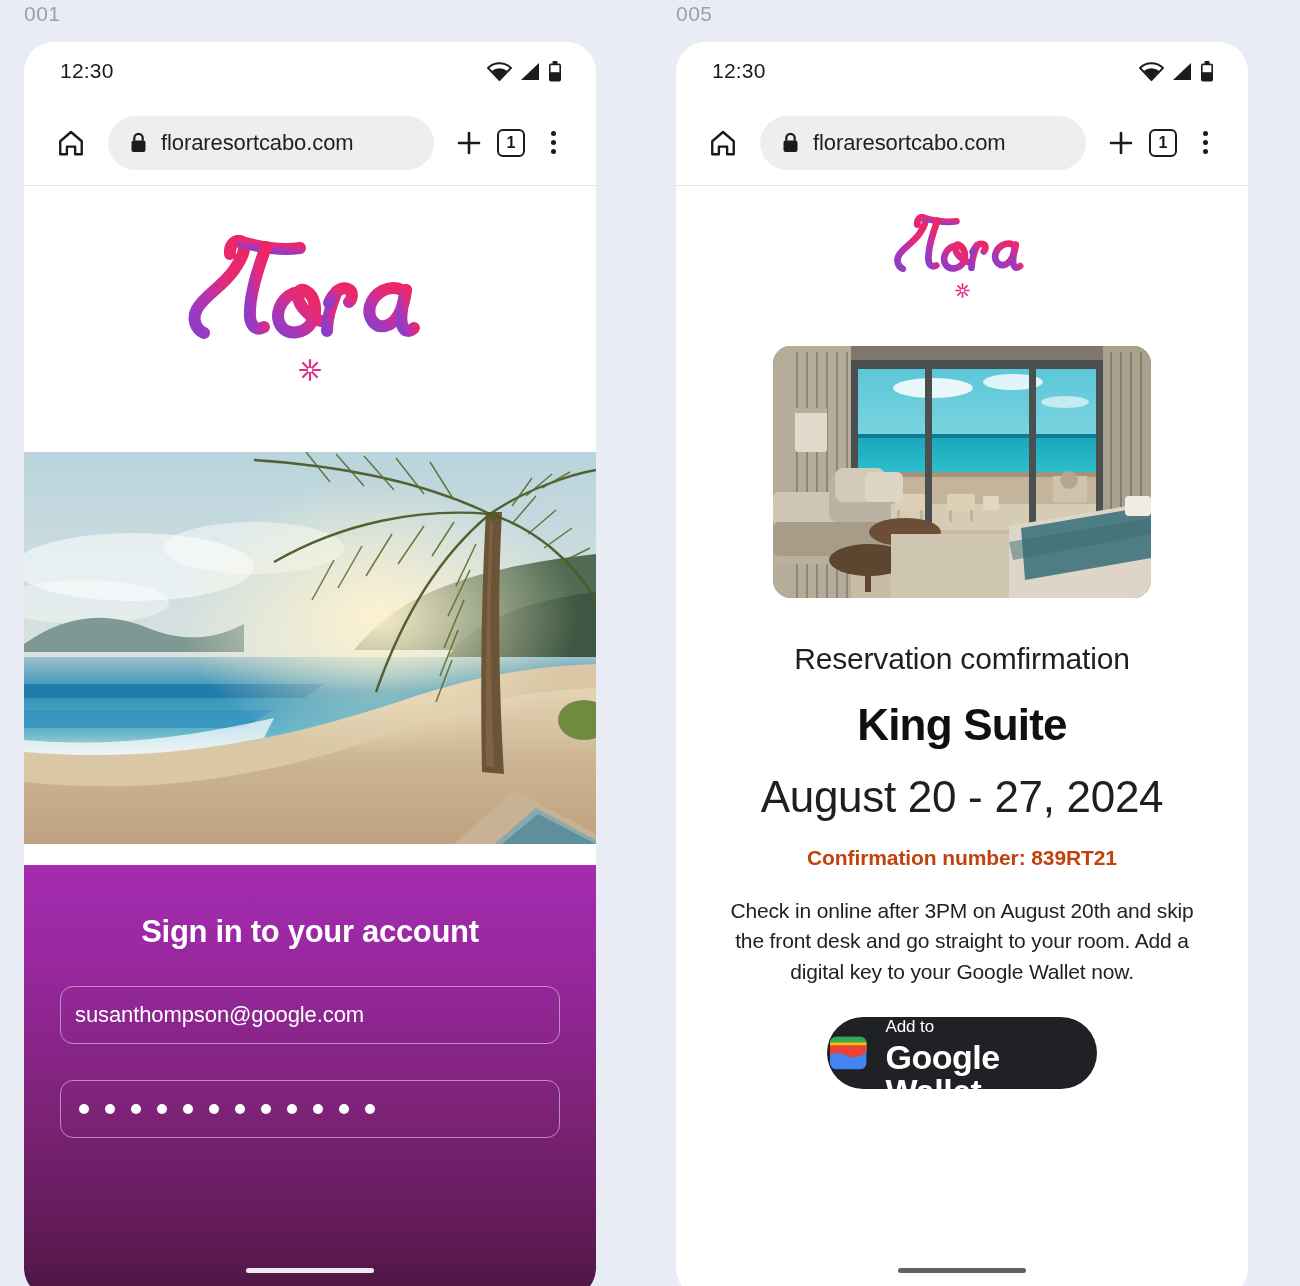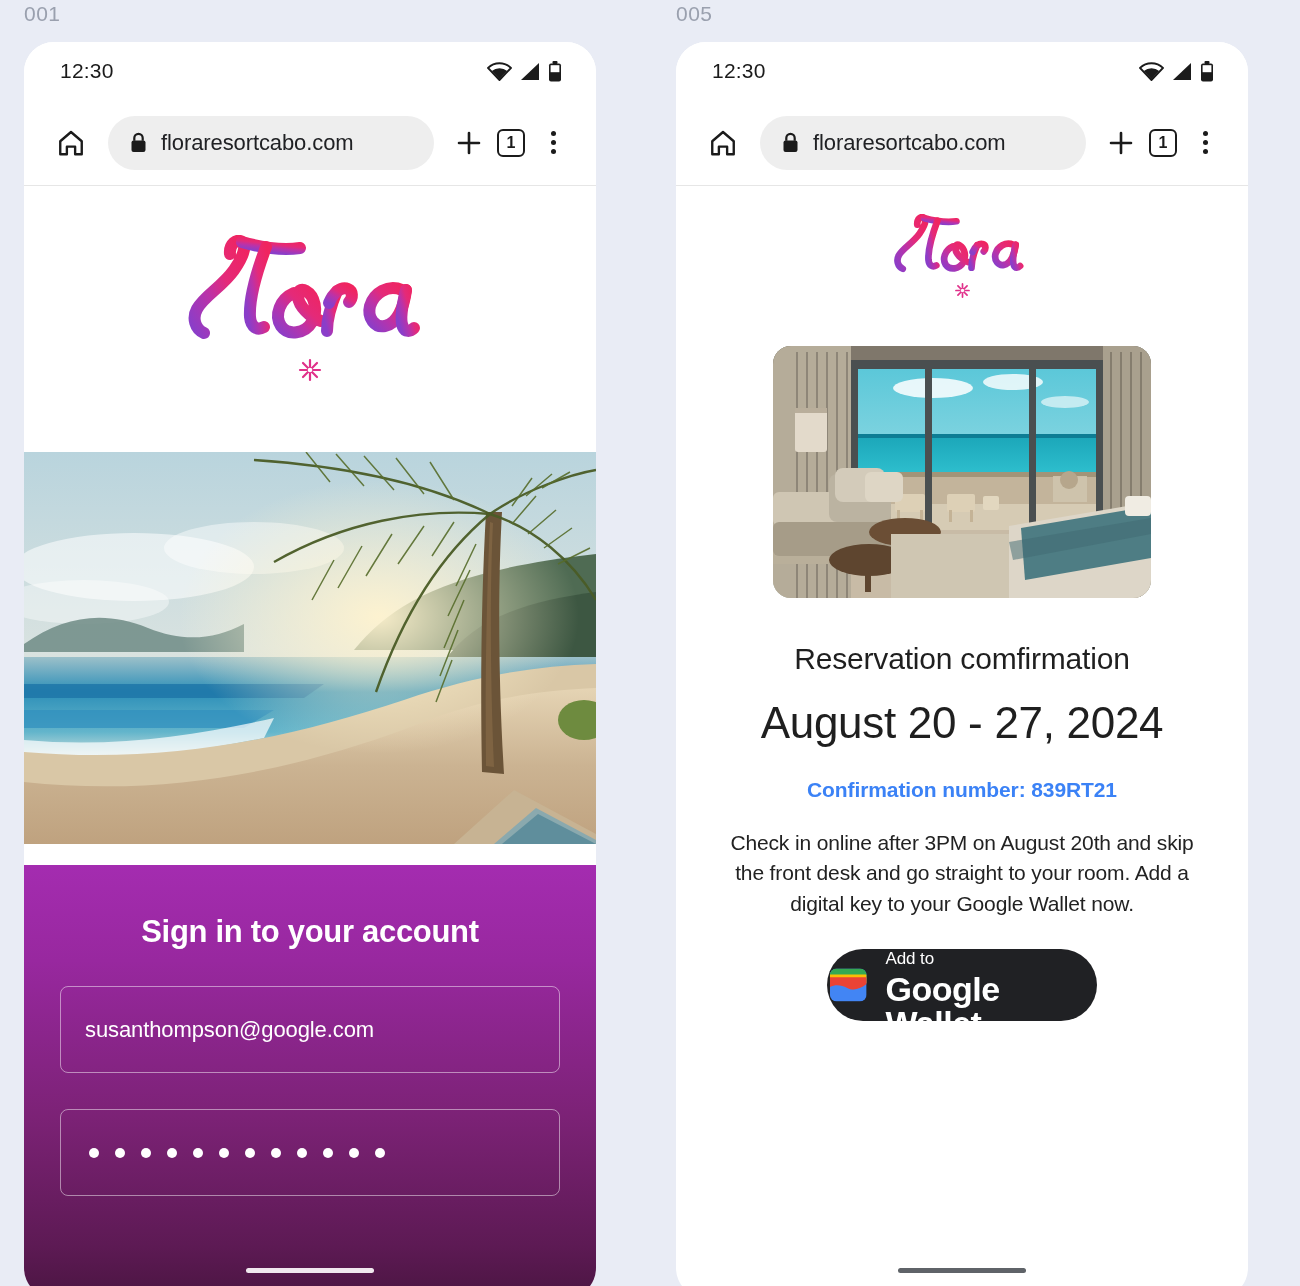--- a/index.html
+++ b/index.html
@@ -172,26 +172,26 @@
     margin-bottom: 36px;
   }
   .field-label {
     color: #fff;
     font-size: 19px;
     font-weight: bold;
     margin-bottom: 12px;
     letter-spacing: .1px;
   }
   .field-box {
-    height: 87px;
+    height: 58px;
     border: 1.5px solid rgba(255,255,255,.48);
-    border-radius: 8px;
+    border-radius: 13px;
     display: flex;
     align-items: center;
-    padding: 0 24px;
+    padding: 0 14px;
     margin-bottom: 36px;
   }
   .field-box .val {
     color: #fff;
     font-size: 22px;
     letter-spacing: -.1px;
   }
   .dots-pw { display: flex; gap: 16px; align-items: center; padding-left: 4px; }
   .dots-pw i { width: 10px; height: 10px; border-radius: 50%; background: #fff; display:block; }
 
@@ -217,22 +217,22 @@
   }
   .res-dates {
     font-size: 44px;
     color: #1f1f1f;
     margin-top: 22px;
     letter-spacing: -.3px;
   }
   .res-conf {
     font-size: 21px;
     font-weight: bold;
-    color: #3b82f6;
-    margin-top: 30px;
+    color: #c2410c;
+    margin-top: 24px;
     letter-spacing: -.1px;
   }
   .res-body {
     font-size: 21px;
     line-height: 1.45;
     color: #222;
     margin-top: 26px;
     letter-spacing: -.15px;
     padding: 0 6px;
   }
@@ -634,20 +634,21 @@
               <path d="M118 188h140v64H118z" fill="#cfc6b2"></path>
 
               <path d="M236 180 378 156v96H236z" fill="#ddd6c8"></path>
               <path d="M248 182 378 160v52L252 234z" fill="#4e7d84"></path>
               <path d="M236 196 378 172v16L240 214z" fill="#3f6a71" opacity=".5"></path>
               <rect x="352" y="150" width="26" height="20" rx="4" fill="#f0ece3"></rect>
             </svg>
           </div>
 
           <div class="res-sub">Reservation comfirmation</div>
+          <div class="res-title">King Suite</div>
           <div class="res-dates">August 20 - 27, 2024</div>
           <div class="res-conf">Confirmation number: 839RT21</div>
           <div class="res-body">Check in online after 3PM on August 20th and skip the front desk and go straight to your room. Add a digital key to your Google Wallet now.</div>
 
           <div class="wallet-btn">
             <svg width="44" height="44" viewBox="0 0 44 44">
               <defs>
                 <clipPath id="wclip">
                     <rect x="3" y="5" width="38" height="34" rx="7"></rect>
                   </clipPath>

